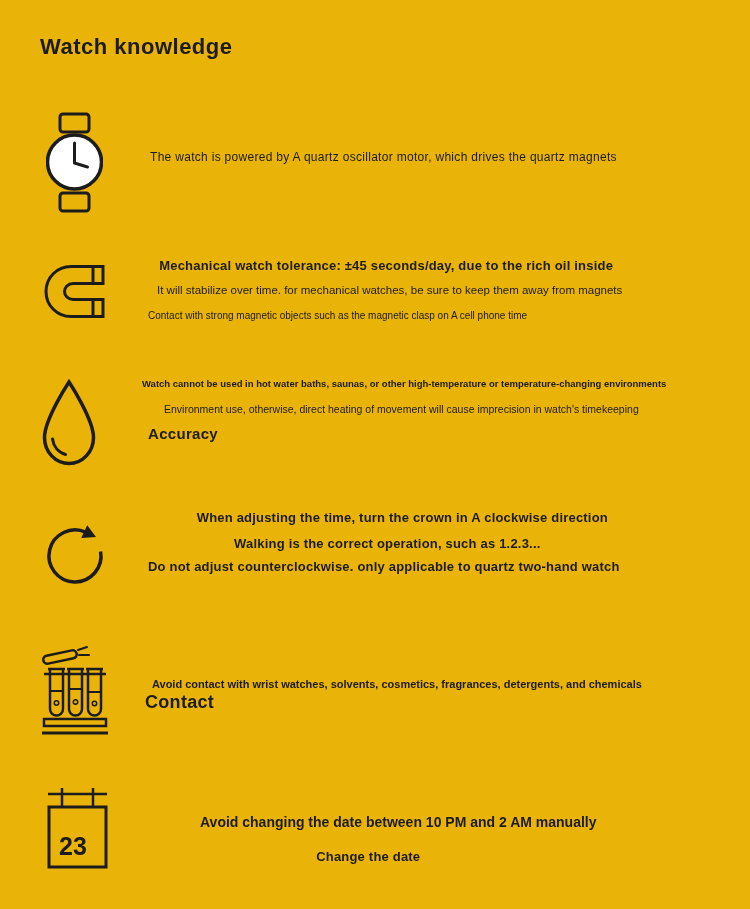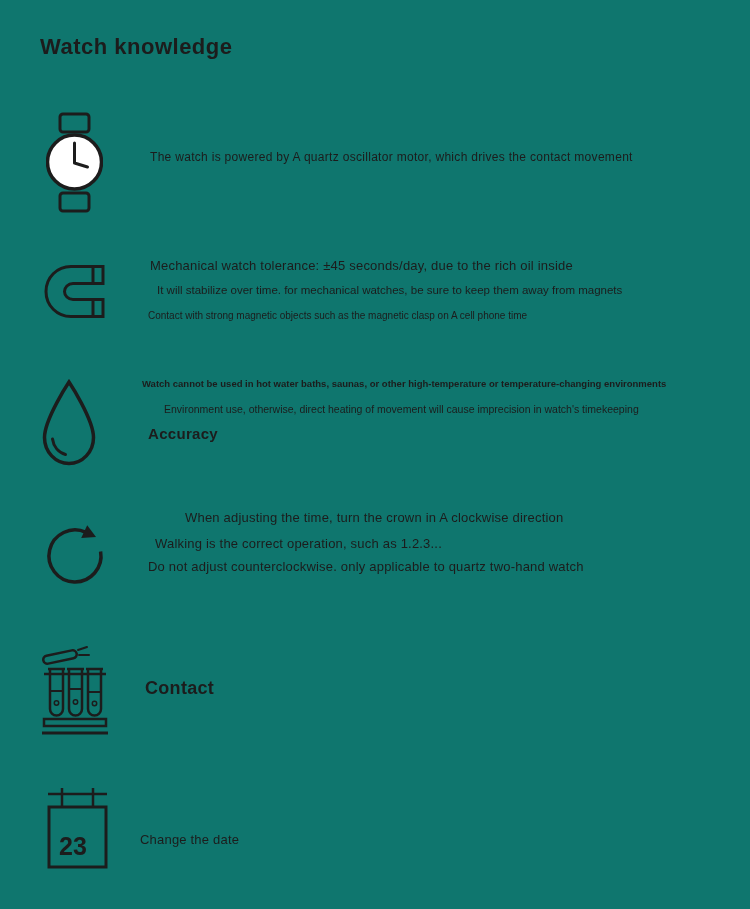--- a/index.html
+++ b/index.html
@@ -1,31 +1,31 @@
 <!DOCTYPE html>
 <html><head>
 <meta charset="utf-8">
 <style>
   * { margin:0; padding:0; box-sizing:border-box; }
   html,body { background:#ffffff; }
   .page {
-    position:relative; width:750px; height:909px; background:#0f766e;
+    position:relative; width:750px; height:909px; background:#eab308;
     font-family:"Liberation Sans","DejaVu Sans",sans-serif; color:#1c1c1c;
     overflow:hidden;
   }
   .abs { position:absolute; }
   .title { font-size:22px; font-weight:bold; letter-spacing:.5px; }
   .lines div { white-space:nowrap; }
   .t9b  { font-size:9.5px;  font-weight:bold; line-height:12px; }
   .t10  { font-size:10px;   line-height:13px; }
   .t105 { font-size:10.5px; line-height:13px;padding-left:9px; }
   .t11b { font-size:11px;   font-weight:bold; line-height:14px; }
   .t115 { font-size:11.5px; line-height:14px; }
   .t12  { font-size:12px;   line-height:15px; letter-spacing:.3px; }
-  .t13b { font-size:13px;   font-weight:normal; line-height:16px; letter-spacing:.2px; }
+  .t13b { font-size:13px;   font-weight:bold; line-height:16px; letter-spacing:.2px;text-align:center; }
   .t14b { font-size:14px;   font-weight:bold; line-height:17px; }
   .t15b { font-size:15px;   font-weight:bold; line-height:19px; letter-spacing:.3px; }
   .t18b { font-size:18px;   font-weight:bold; line-height:22px; letter-spacing:.3px; }
   .icon svg { display:block; }
 </style>
 </head>
 <body>
 
 <div class="page">
 
@@ -33,21 +33,21 @@
 
   <div class="abs icon" style="left:46px;top:112px">
     <svg width="57" height="101" viewBox="0 0 57 101">
       <rect x="14" y="2" width="29" height="18" rx="3" fill="none" stroke="#1c1c1c" stroke-width="3"></rect>
       <rect x="14" y="81" width="29" height="18" rx="3" fill="none" stroke="#1c1c1c" stroke-width="3"></rect>
       <circle cx="28.5" cy="50" r="27" fill="#ffffff" stroke="#1c1c1c" stroke-width="3.5"></circle>
       <path d="M28.5,51 V31 M28.5,51 L41.5,55" fill="none" stroke="#1c1c1c" stroke-width="3" stroke-linecap="round"></path>
     </svg>
   </div>
   <div class="abs lines" style="left:150px;top:141px">
-    <div class="t12" style="margin-top:9px">The watch is powered by A quartz oscillator motor, which drives the contact movement</div>
+    <div class="t12" style="margin-top:9px">The watch is powered by A quartz oscillator motor, which drives the quartz magnets</div>
   </div>
 
   <div class="abs icon" style="left:44px;top:263px">
     <svg width="61" height="58" viewBox="0 0 61 58">
       <path d="M59,3.5 H27 C13,3.5 2,14.5 2,28.5 C2,42.5 13,53.5 27,53.5 H59 V36.5 H29 C24,36.5 20.5,32.5 20.5,28.5 C20.5,24.5 24,20.5 29,20.5 H59 Z" fill="none" stroke="#1c1c1c" stroke-width="3"></path>
       <path d="M49,3.5 V20.5 M49,36.5 V53.5" fill="none" stroke="#1c1c1c" stroke-width="3"></path>
     </svg>
   </div>
   <div class="abs lines" style="left:150px;top:258px">
     <div class="t13b">Mechanical watch tolerance: ±45 seconds/day, due to the rich oil inside</div>
@@ -98,29 +98,31 @@
       <line x1="44" y1="24" x2="61" y2="24" stroke="#1c1c1c" stroke-width="2.5"></line>
       <path d="M46,24 V64 A6.5,6.5 0 0 0 59,64 V24" fill="none" stroke="#1c1c1c" stroke-width="2.5"></path>
       <line x1="46" y1="47" x2="59" y2="47" stroke="#1c1c1c" stroke-width="2"></line>
       <circle cx="52.5" cy="58.5" r="2.2" fill="none" stroke="#1c1c1c" stroke-width="1.5"></circle>
 
       <rect x="2" y="74" width="62" height="7" fill="none" stroke="#1c1c1c" stroke-width="2.5"></rect>
       <line x1="0" y1="88" x2="66" y2="88" stroke="#1c1c1c" stroke-width="3"></line>
     </svg>
   </div>
   <div class="abs lines" style="left:145px;top:677px">
+    <div class="t11b" style="margin-left:7px">Avoid contact with wrist watches, solvents, cosmetics, fragrances, detergents, and chemicals</div>
     <div class="t18b" style="">Contact</div>
   </div>
 
   <div class="abs icon" style="left:46px;top:788px">
     <svg width="63" height="82" viewBox="0 0 63 82">
       <line x1="2" y1="6" x2="61" y2="6" stroke="#1c1c1c" stroke-width="2.5"></line>
       <line x1="16" y1="0" x2="16" y2="19" stroke="#1c1c1c" stroke-width="2.5"></line>
       <line x1="47" y1="0" x2="47" y2="19" stroke="#1c1c1c" stroke-width="2.5"></line>
       <rect x="3" y="19" width="57" height="60" fill="none" stroke="#1c1c1c" stroke-width="3"></rect>
       <text x="13" y="67" font-size="25" font-weight="bold" fill="#1c1c1c">23</text>
     </svg>
   </div>
   <div class="abs lines" style="left:140px;top:814px">
+    <div class="t14b" style="margin-left:60px">Avoid changing the date between 10 PM and 2 AM manually</div>
     <div class="t13b" style="margin-top:18px">Change the date</div>
   </div>
 
 </div>
 
 </body></html>

